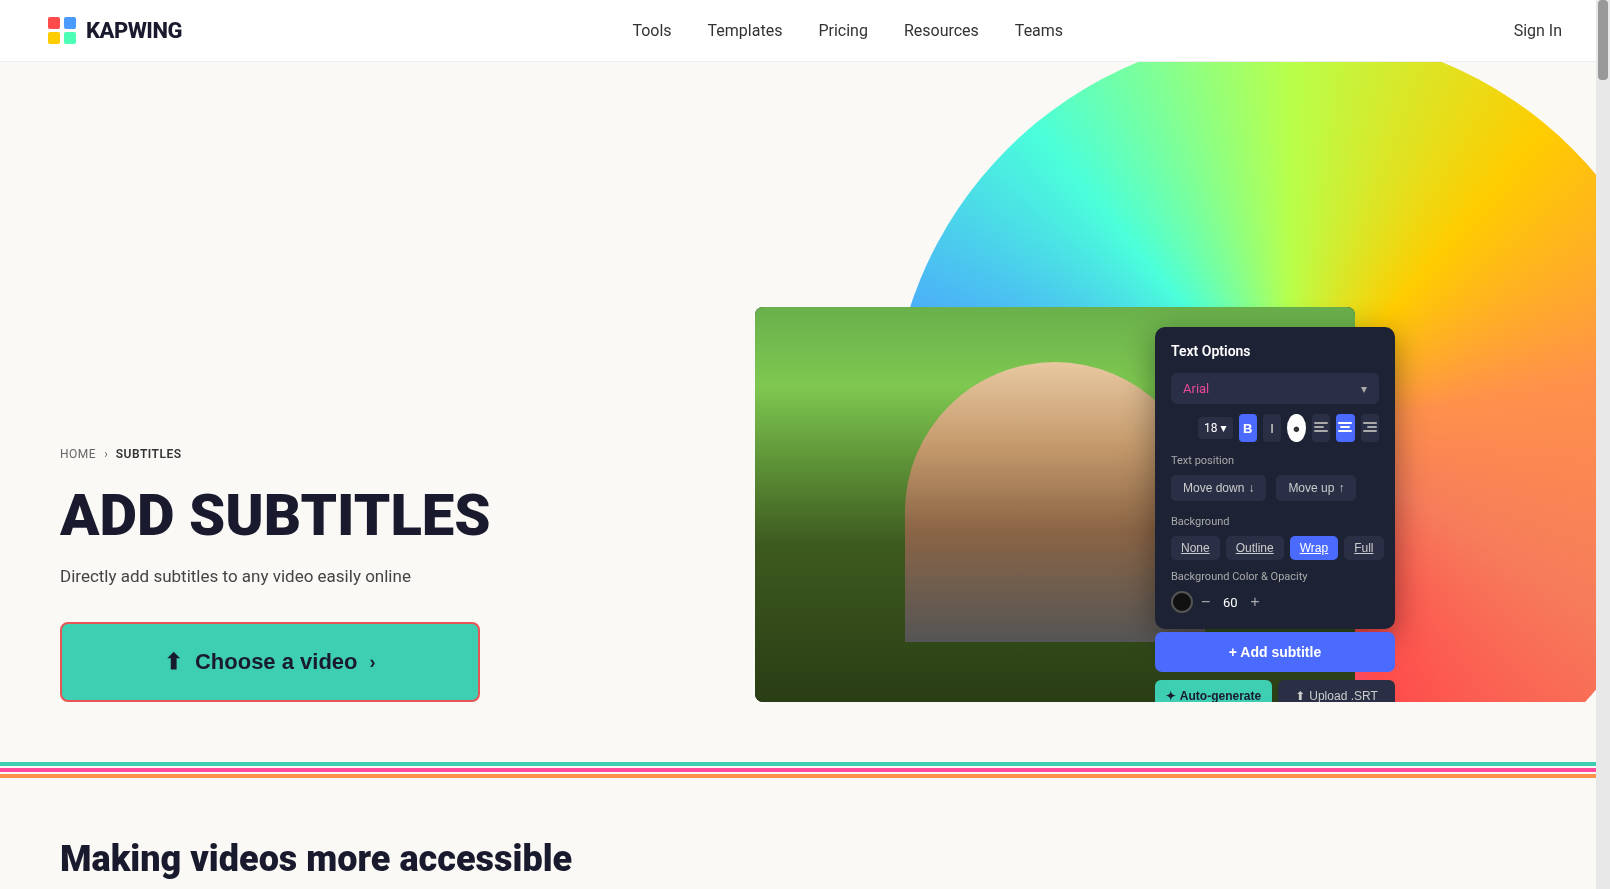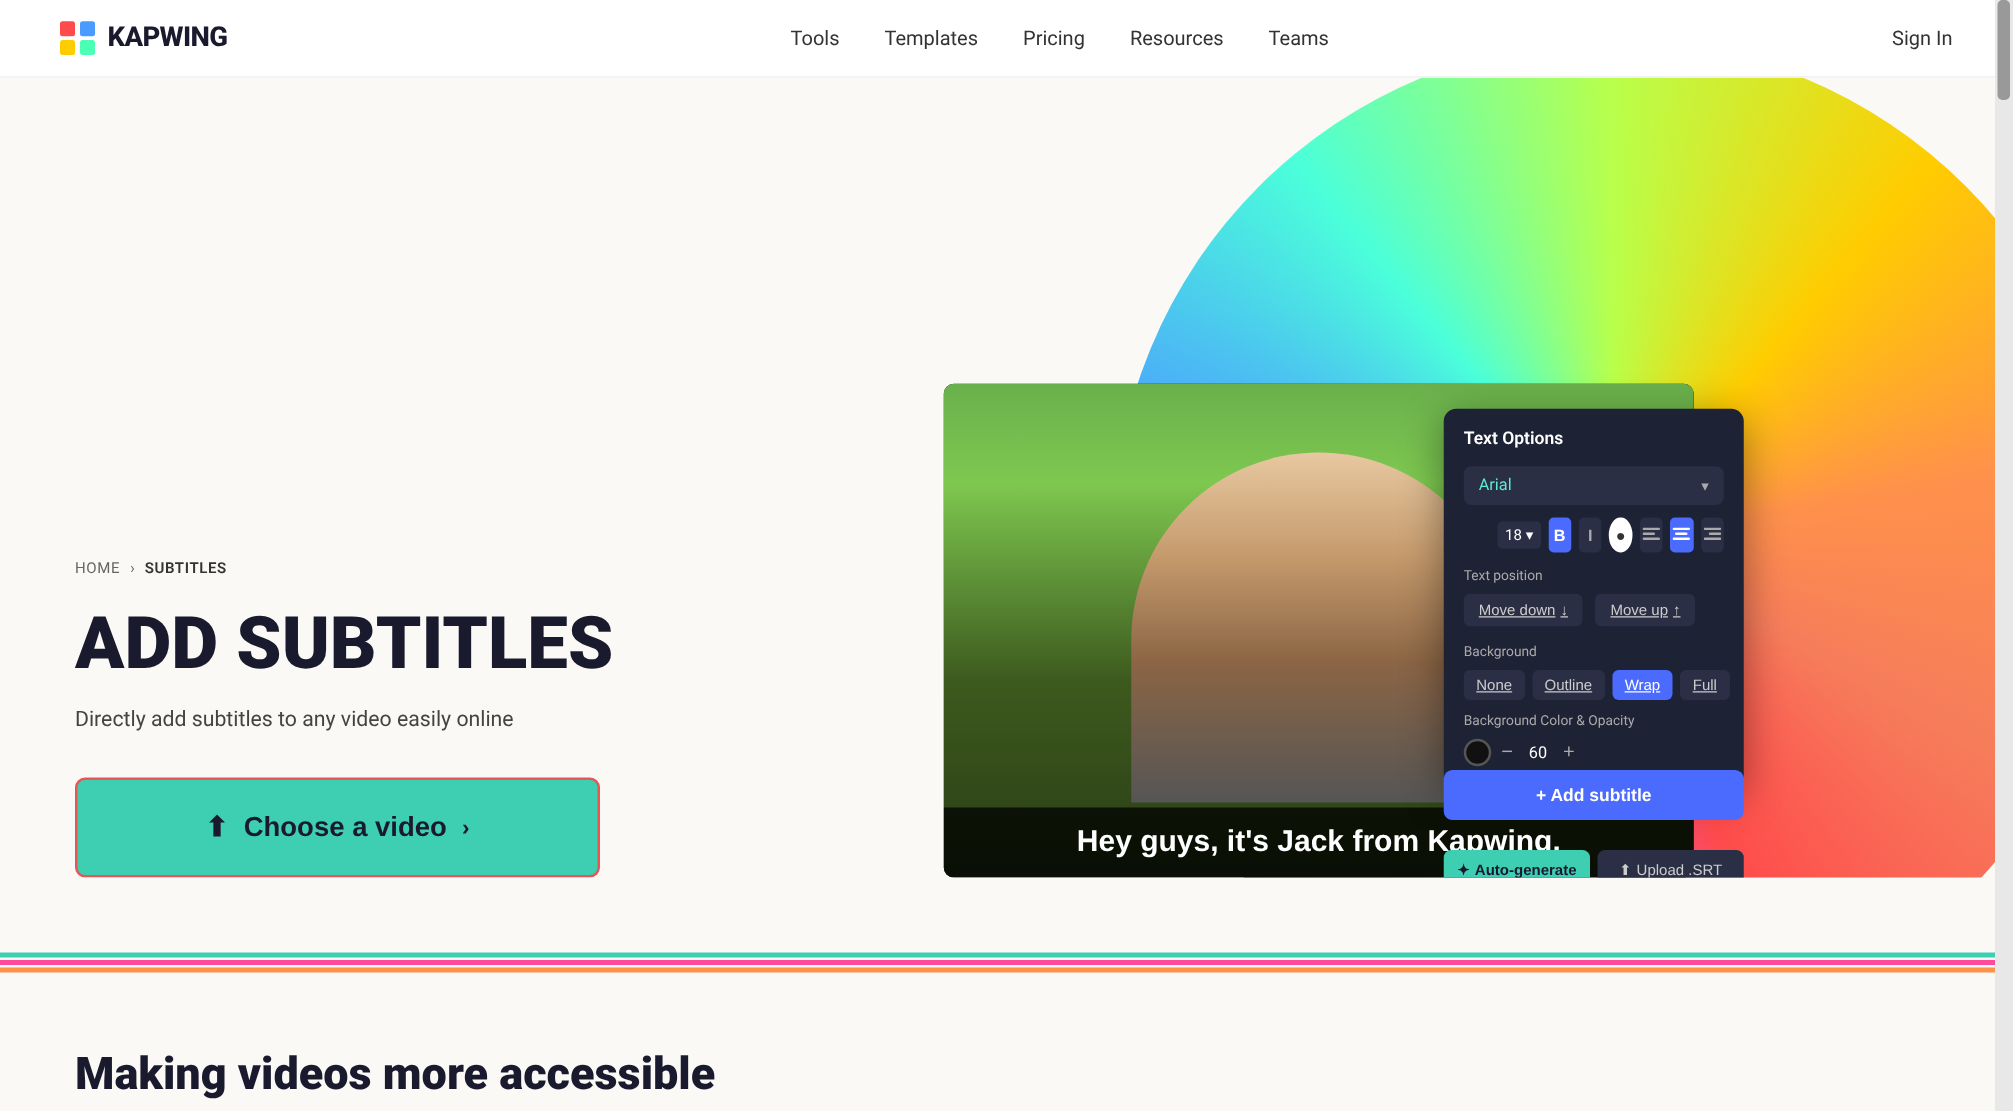--- a/index.html
+++ b/index.html
@@ -89,21 +89,21 @@
       position: absolute; top: 20px; right: -20px;
       width: 240px; background: #1e2235; border-radius: 10px;
       padding: 16px; z-index: 10;
       box-shadow: 0 8px 32px rgba(0,0,0,0.4);
     }
     .panel-title { color: #fff; font-size: 14px; font-weight: 600; margin-bottom: 14px; }
     .font-select-row {
       display: flex; align-items: center; justify-content: space-between;
       background: #2a2f45; border-radius: 6px; padding: 8px 12px; margin-bottom: 10px; cursor: pointer;
     }
-    .font-name { color: #5eead4; font-size: 13px; }
+    .font-name { color: #ec4899; font-size: 13px; }
     .chevron-down { color: #aaa; font-size: 12px; }
 
     .format-row { display: flex; align-items: center; gap: 6px; margin-bottom: 12px; }
     .size-select {
       background: #2a2f45; color: #fff; border: none; border-radius: 4px;
       padding: 4px 6px; font-size: 12px; display: flex; align-items: center; gap: 3px; cursor: pointer; margin-left: 27px;
     }
     .fmt-btn {
       width: 28px; height: 28px; border-radius: 4px; border: none; cursor: pointer;
       font-size: 13px; font-weight: bold; display: flex; align-items: center; justify-content: center;
@@ -114,38 +114,38 @@
     .align-btn {
       width: 28px; height: 28px; border-radius: 4px; background: #2a2f45;
       border: none; cursor: pointer; display: flex; align-items: center; justify-content: center;
     }
     .align-btn.active { background: #4b6bff; }
 
     .section-label { color: #aaa; font-size: 11px; margin-bottom: 8px; }
     .position-row { display: flex; gap: 10px; margin-bottom: 14px; }
     .pos-btn {
       background: #2a2f45; color: #ccc; border: none; border-radius: 5px;
-      padding: 6px 12px; font-size: 12px; cursor: pointer; display: flex; align-items: center; gap: 4px; text-decoration: underline;
+      padding: 6px 12px; font-size: 12px; cursor: pointer; display: flex; align-items: center; gap: 4px;
     }
     .bg-section { }
     .bg-row { display: flex; gap: 6px; margin-bottom: 10px; }
     .bg-btn {
       background: #2a2f45; color: #ccc; border: none; border-radius: 5px;
       padding: 5px 10px; font-size: 12px; cursor: pointer; text-decoration: underline;
     }
     .bg-btn.active { background: #4b6bff; color: #fff; }
     .bg-color-row { display: flex; align-items: center; gap: 8px; }
     .color-swatch { width: 22px; height: 22px; border-radius: 50%; background: #111; border: 2px solid #555; }
     .count-btn { background: none; border: none; color: #aaa; font-size: 16px; cursor: pointer; }
     .opacity-val { color: #fff; font-size: 13px; min-width: 24px; text-align: center; }
 
     
     .action-buttons {
       position: absolute; bottom: -10px; right: -20px;
-      width: 240px; display: flex; flex-direction: column; gap: 24px; z-index: 10;
+      width: 240px; display: flex; flex-direction: column; gap: 8px; z-index: 10;
     }
     .add-subtitle-btn {
       background: #4b6bff; color: #fff; border: none; border-radius: 7px;
       padding: 12px; font-size: 14px; font-weight: 600; cursor: pointer;
       display: flex; align-items: center; justify-content: center; gap: 6px;
     }
     .sub-action-row { display: flex; gap: 6px; }
     .auto-gen-btn {
       flex: 1; background: #3ecfb2; color: #1a1a2e; border: none; border-radius: 6px;
       padding: 9px 8px; font-size: 12px; font-weight: 600; cursor: pointer;
@@ -286,23 +286,20 @@
           <button class="count-btn">−</button>
           <span class="opacity-val">60</span>
           <button class="count-btn">+</button>
         </div>
       </div>
 
       <div class="video-mock">
         <div class="video-bg">
           <div class="video-person"></div>
         </div>
-        <div class="video-subtitle-bar">
-          <span class="video-subtitle-text">Hey guys, it's Jack from Kapwing.</span>
-        </div>
       </div>
 
       <div class="action-buttons">
         <button class="add-subtitle-btn">+ Add subtitle</button>
         <div class="sub-action-row">
           <button class="auto-gen-btn">
             <span>✦</span>
             <span>Auto-generate</span>
           </button>
           <button class="upload-srt-btn">

